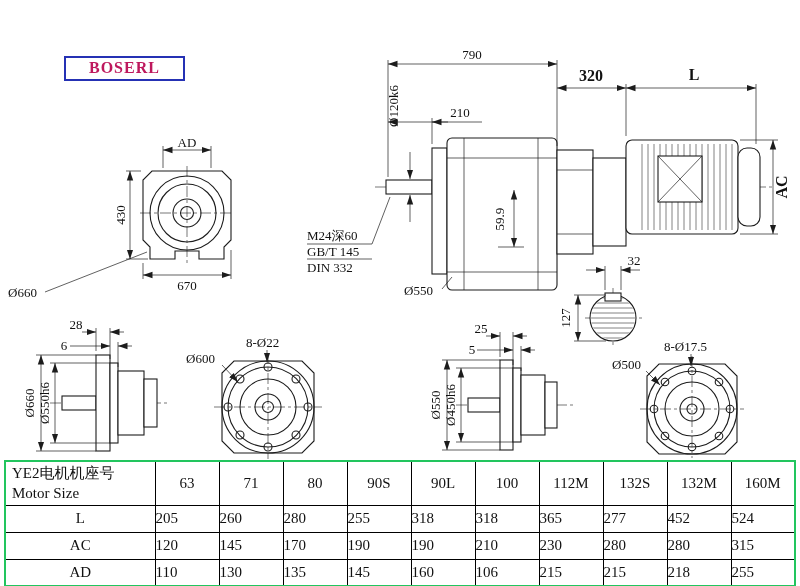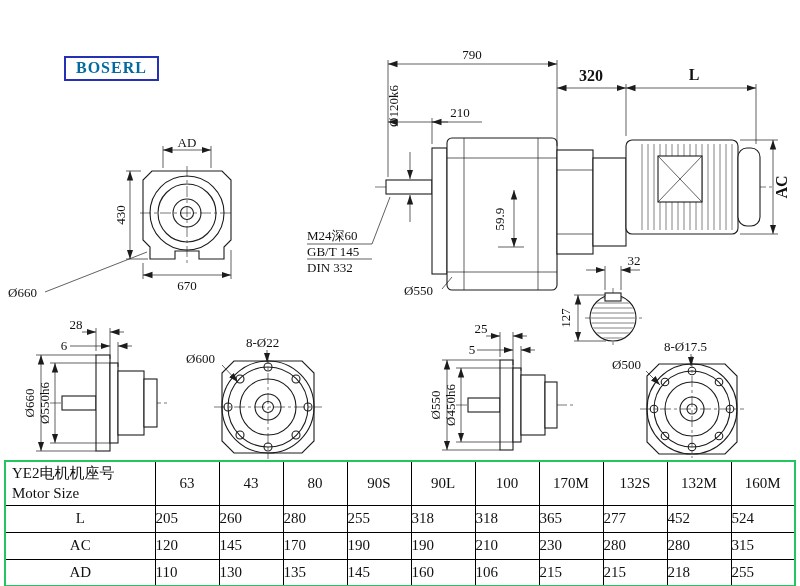--- a/index.html
+++ b/index.html
@@ -1,21 +1,21 @@
 <!DOCTYPE html>
 <html><head>
 <meta charset="utf-8">
 <style>
   *{margin:0;padding:0;box-sizing:border-box}
   html,body{background:#fff}
   body{width:800px;height:586px;font-family:"Liberation Sans",sans-serif}
   .page{position:relative;width:800px;height:586px;background:#fff;overflow:hidden}
   .title{position:absolute;left:8px;top:3px;font-size:24px;font-weight:bold;color:#a02520;letter-spacing:1px;z-index:2}
-  .logo{position:absolute;left:64px;top:56px;border:2px solid #2531b4;color:#0369a1;
-        font:bold 16px "Liberation Serif",serif;padding:1px 10px 2px;letter-spacing:1px;z-index:2;background:#fff}
+  .logo{position:absolute;left:64px;top:56px;border:2px solid #2531b4;color:#be185d;
+        font:bold 16px "Liberation Serif",serif;padding:1px 23px 2px;letter-spacing:1px;z-index:2;background:#fff}
   svg.draw{position:absolute;left:0;top:0}
   .ln{fill:none;stroke:#1c1c1c;stroke-width:1.1}
   .lnf{fill:#fff;stroke:#1c1c1c;stroke-width:1.1}
   .tn{fill:none;stroke:#1c1c1c;stroke-width:0.7}
   .cl{fill:none;stroke:#1c1c1c;stroke-width:0.6;stroke-dasharray:11 3 3 3}
   .hl{stroke:#1c1c1c;stroke-width:0.55;fill:none}
   .dim{font:13px "Liberation Serif",serif;fill:#111}
   .dimb{font:bold 16px "Liberation Serif",serif;fill:#111}
   .tblwrap{position:absolute;left:4px;top:460px;width:792px;height:124px}
   table{width:100%;height:100%;border-collapse:collapse;table-layout:fixed;border:2px solid #22c55e;background:#fff}
@@ -287,26 +287,26 @@
           <col>
           <col>
         </colgroup>
       <tbody>
         <tr class="hrow">
           <th class="hdr">
             <div>YE2电机机座号</div>
             <div>Motor Size</div>
           </th>
           <th>63</th>
-          <th>43</th>
+          <th>71</th>
           <th>80</th>
           <th>90S</th>
           <th>90L</th>
           <th>100</th>
-          <th>170M</th>
+          <th>112M</th>
           <th>132S</th>
           <th>132M</th>
           <th>160M</th>
         </tr>
         <tr class="drow">
           <th>L</th>
           <td>205</td>
           <td>260</td>
           <td>280</td>
           <td>255</td>

